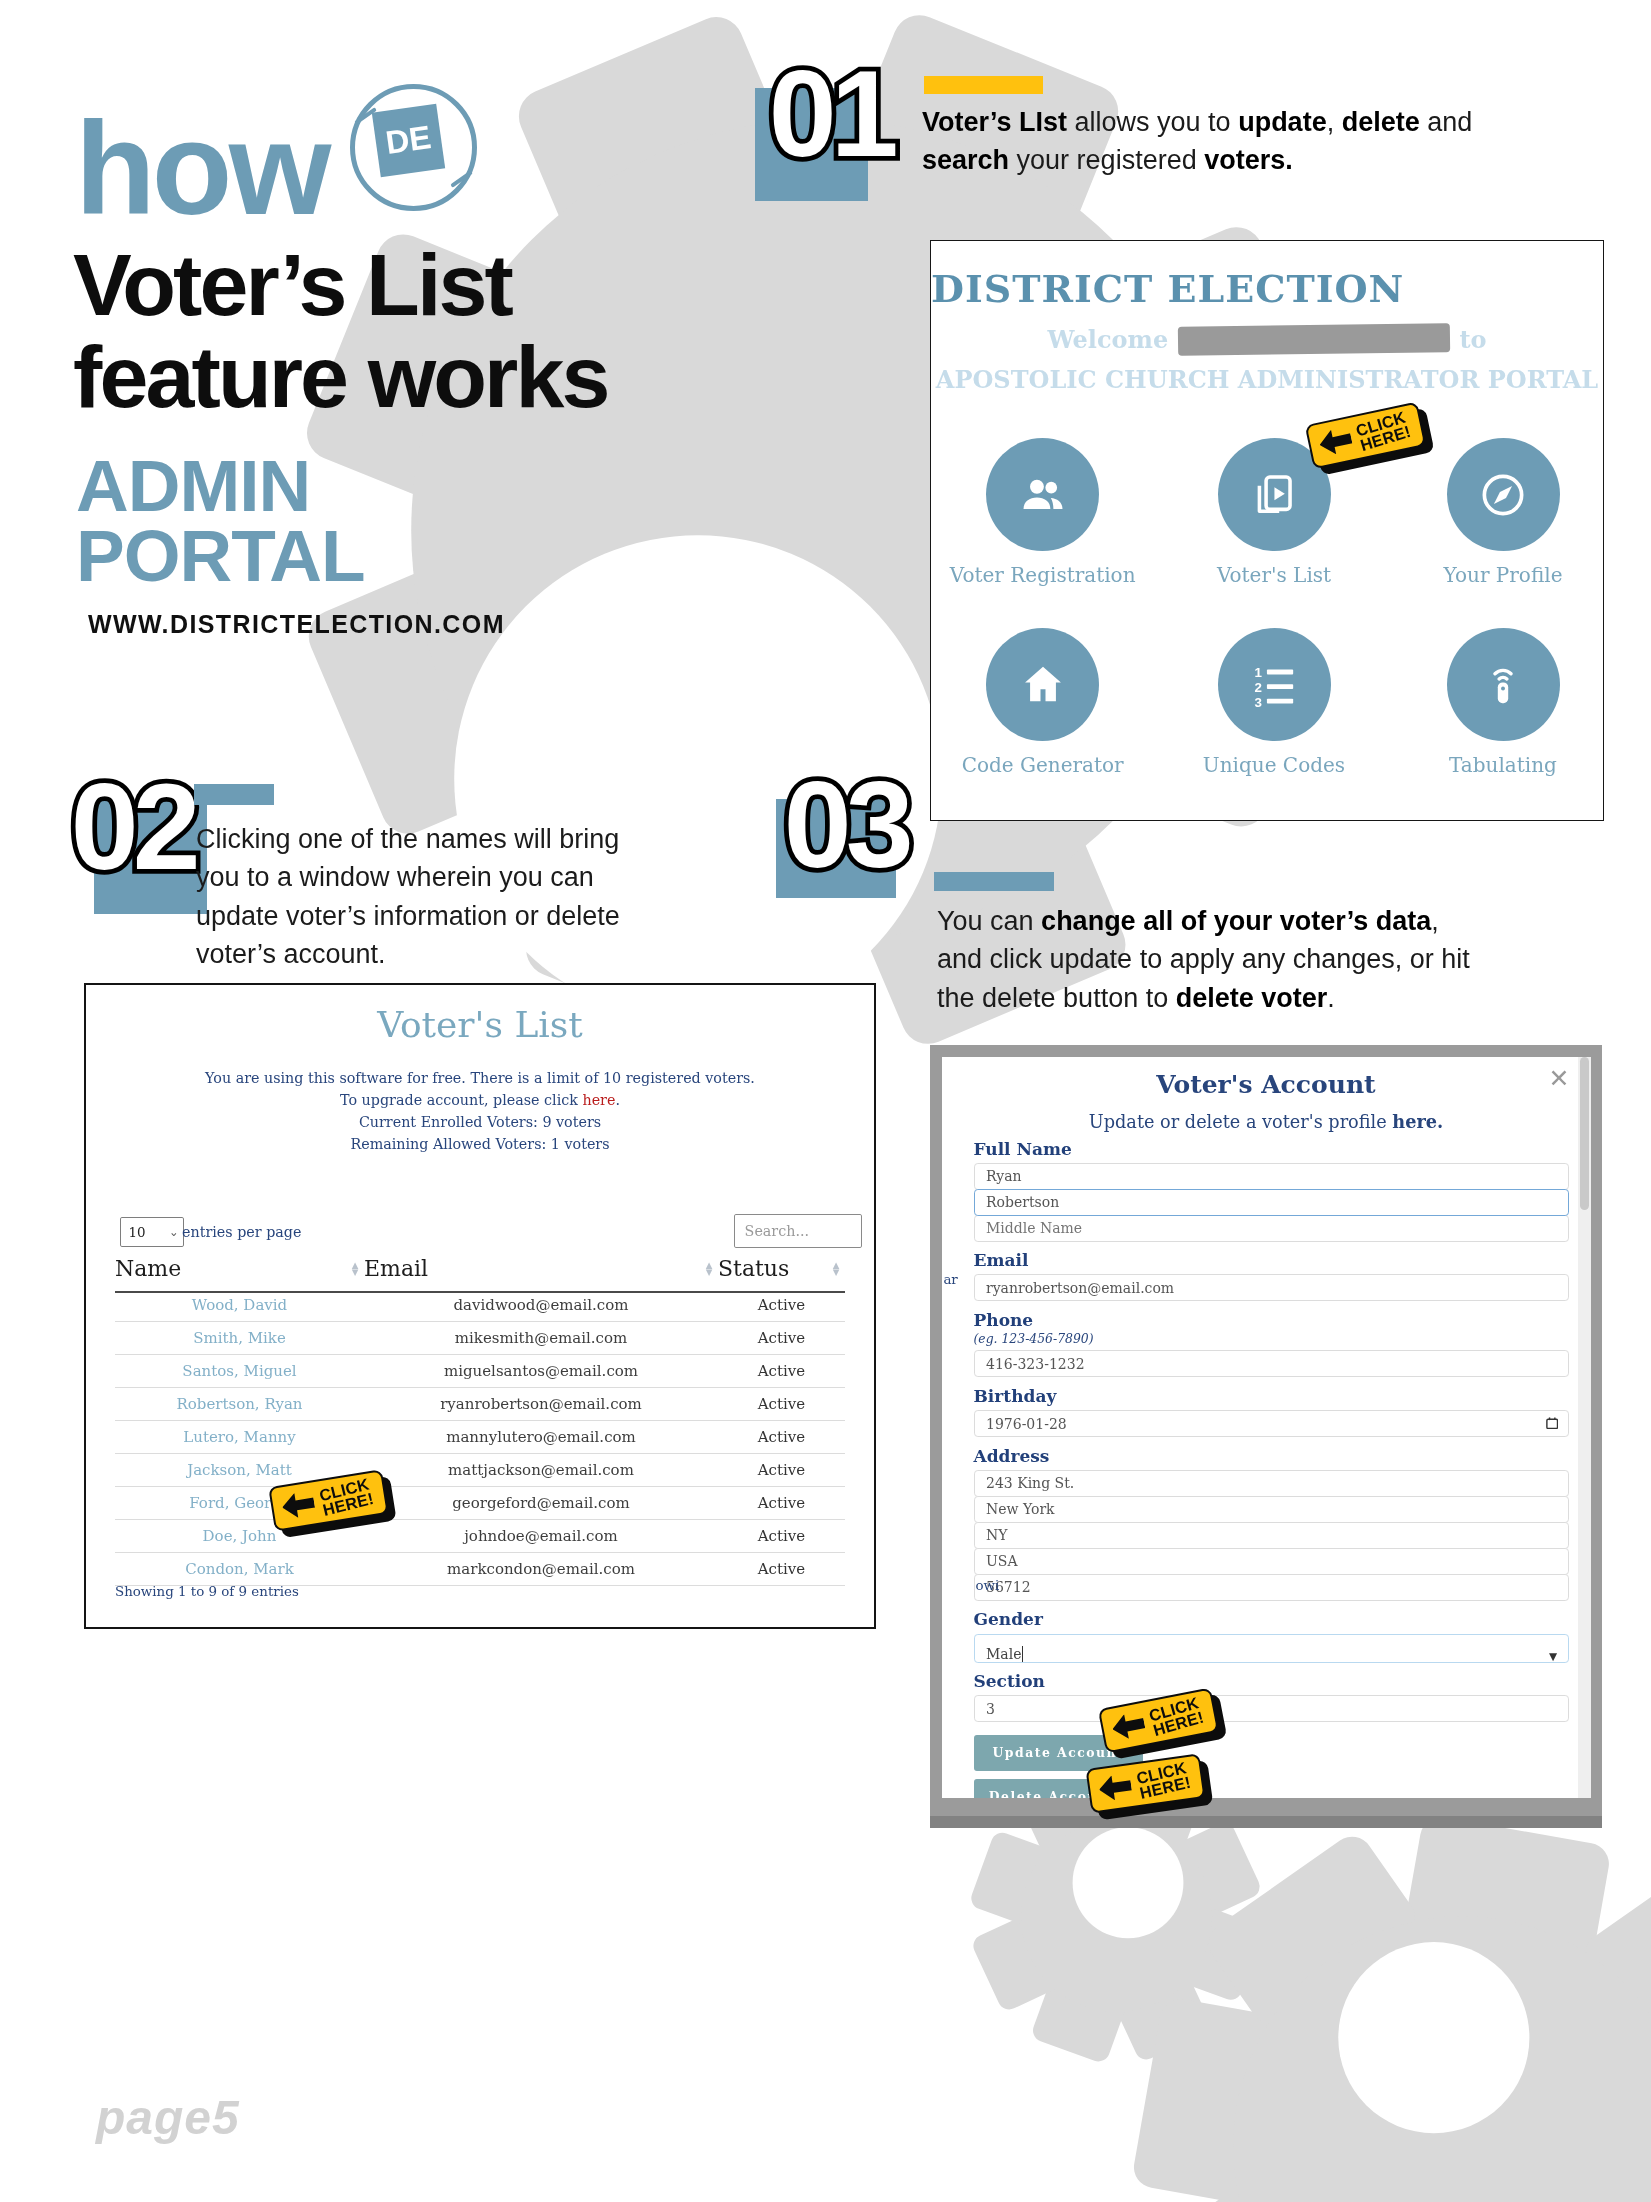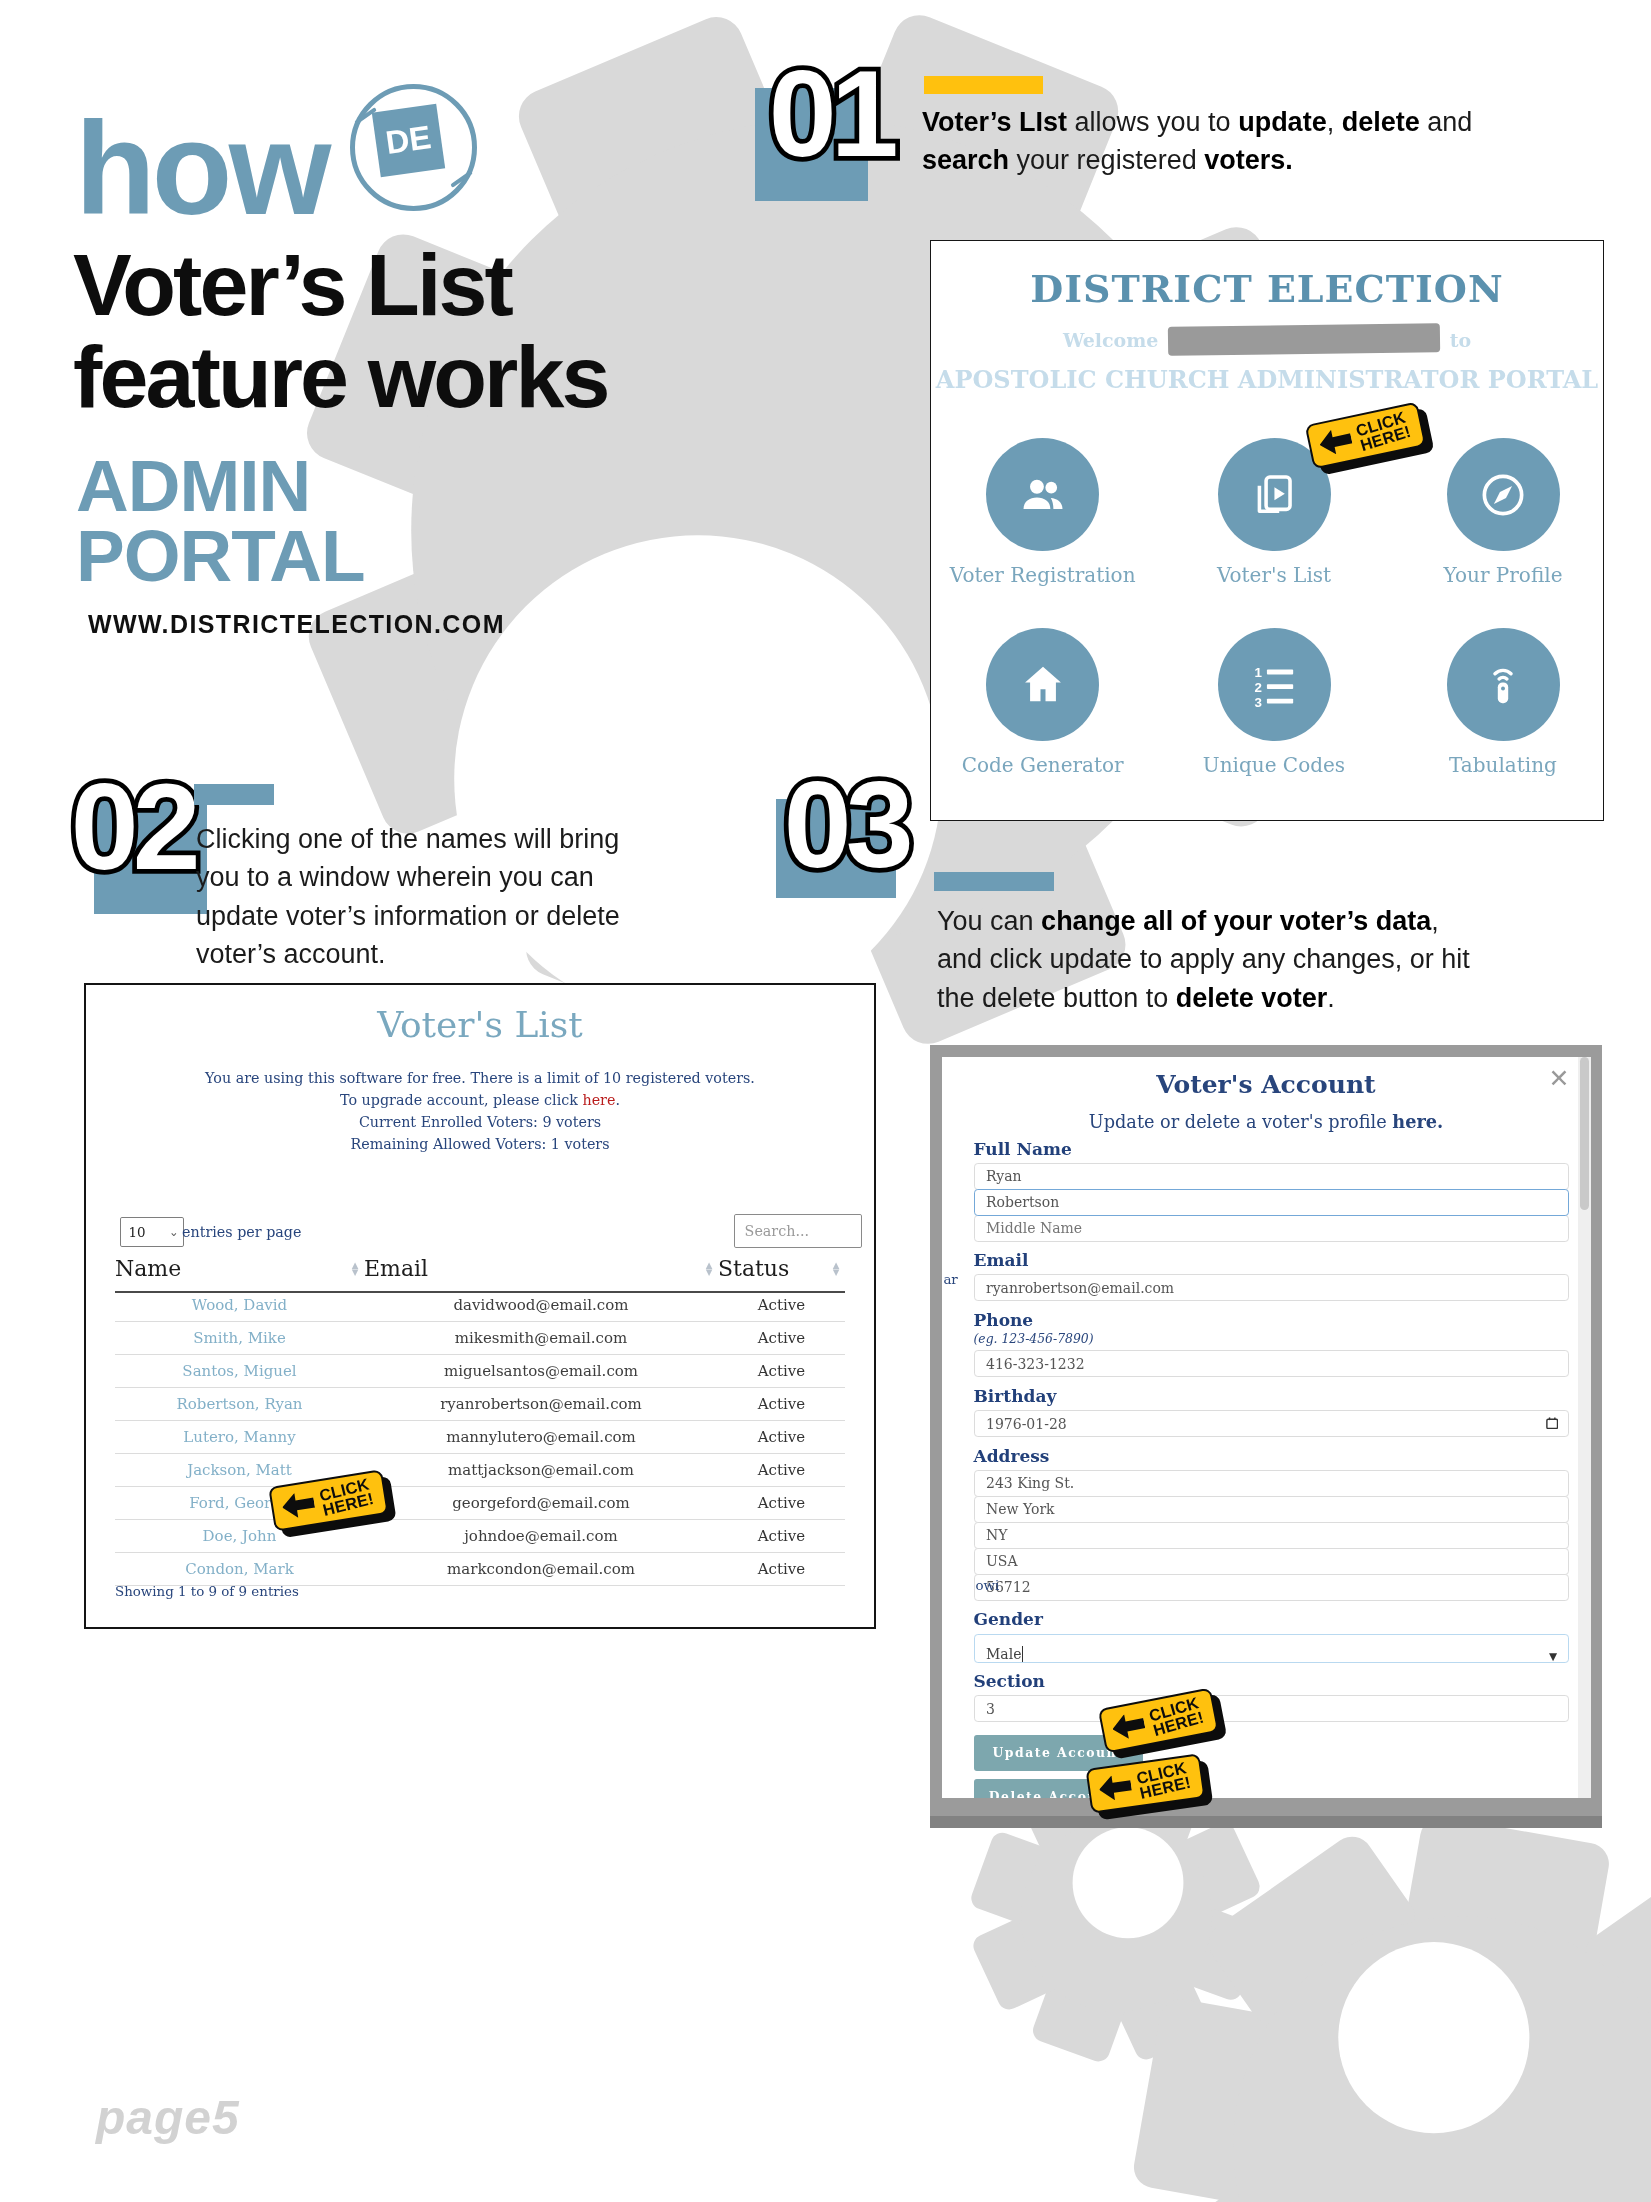--- a/index.html
+++ b/index.html
@@ -34,24 +34,24 @@
   .sticker{position:absolute;display:flex;align-items:center;gap:6.7px;background:#ffc10e;border:2.9px solid #0d0d0d;
            border-radius:8.6px;padding:4.8px 11.5px 4.8px 8.6px;box-shadow:6.7px 7.6px 0 0 #0c0c0c;z-index:40;}
   .sticker-arrow{width:32.5px;height:25px;background:#0d0d0d;flex:0 0 auto;
     clip-path:polygon(0% 50%,44% 0%,44% 30%,100% 30%,100% 70%,44% 70%,44% 100%);
     filter:drop-shadow(0 0 1.4px #fff);}
   .sticker-text{font-weight:900;font-size:16.3px;line-height:0.95;color:#0d0d0d;transform:rotate(-5deg);letter-spacing:0.2px;}
 
   
   .portal{left:930px;top:240px;width:672px;height:579px;background:#fff;border:1.9px solid #161616;z-index:10;
           font-family:"DejaVu Serif",serif;}
-  .portal-title{position:absolute;left:0;top:25px;width:100%;text-align:center;font-size:38px;font-weight:700;
+  .portal-title{position:absolute;left:0;top:25px;width:100%;text-align:left;font-size:38px;font-weight:700;
                 color:#5b91ae;letter-spacing:1px;}
   .welcome-row{position:absolute;left:0;top:84px;width:100%;display:flex;justify-content:center;align-items:center;gap:9.6px;
-               font-size:19px;font-weight:700;color:#c5dcea;}
+               font-size:24px;font-weight:700;color:#c5dcea;}
   .scribble{width:272px;height:29px;background:#9a9a9a;border-radius:3.8px;transform:rotate(-0.8deg);}
   .portal-sub{position:absolute;left:0;top:124px;width:100%;text-align:center;font-size:24px;font-weight:700;color:#c5dcea;}
   .tile{position:absolute;width:210px;text-align:center;}
   .tile-circle{width:113px;height:113px;border-radius:50%;background:#6d9cb5;margin:0 auto;
                display:flex;align-items:center;justify-content:center;cursor:pointer;}
   .tile-label{margin-top:11.5px;font-size:20px;color:#7aa6bd;}
 
   
   .vlist{left:84px;top:983px;width:788px;height:642px;background:#fff;border:2.9px solid #141414;z-index:10;
          font-family:"DejaVu Serif",serif;}

